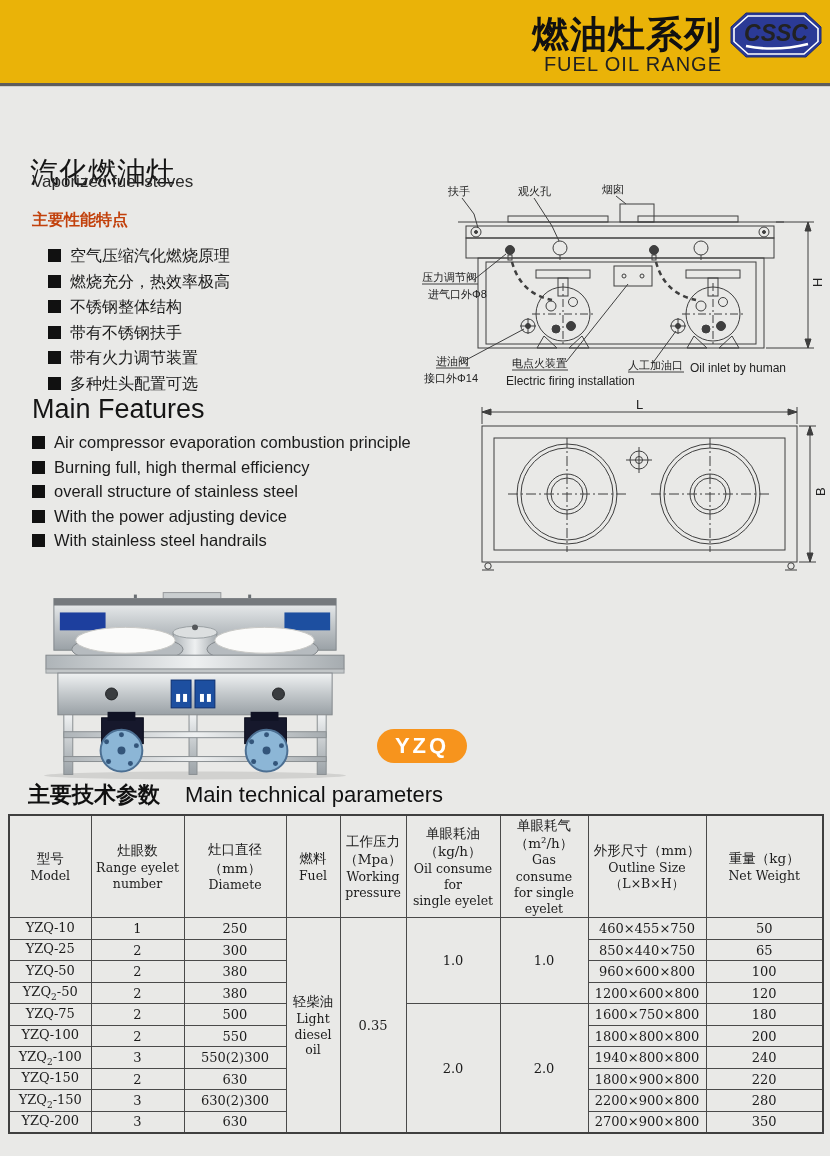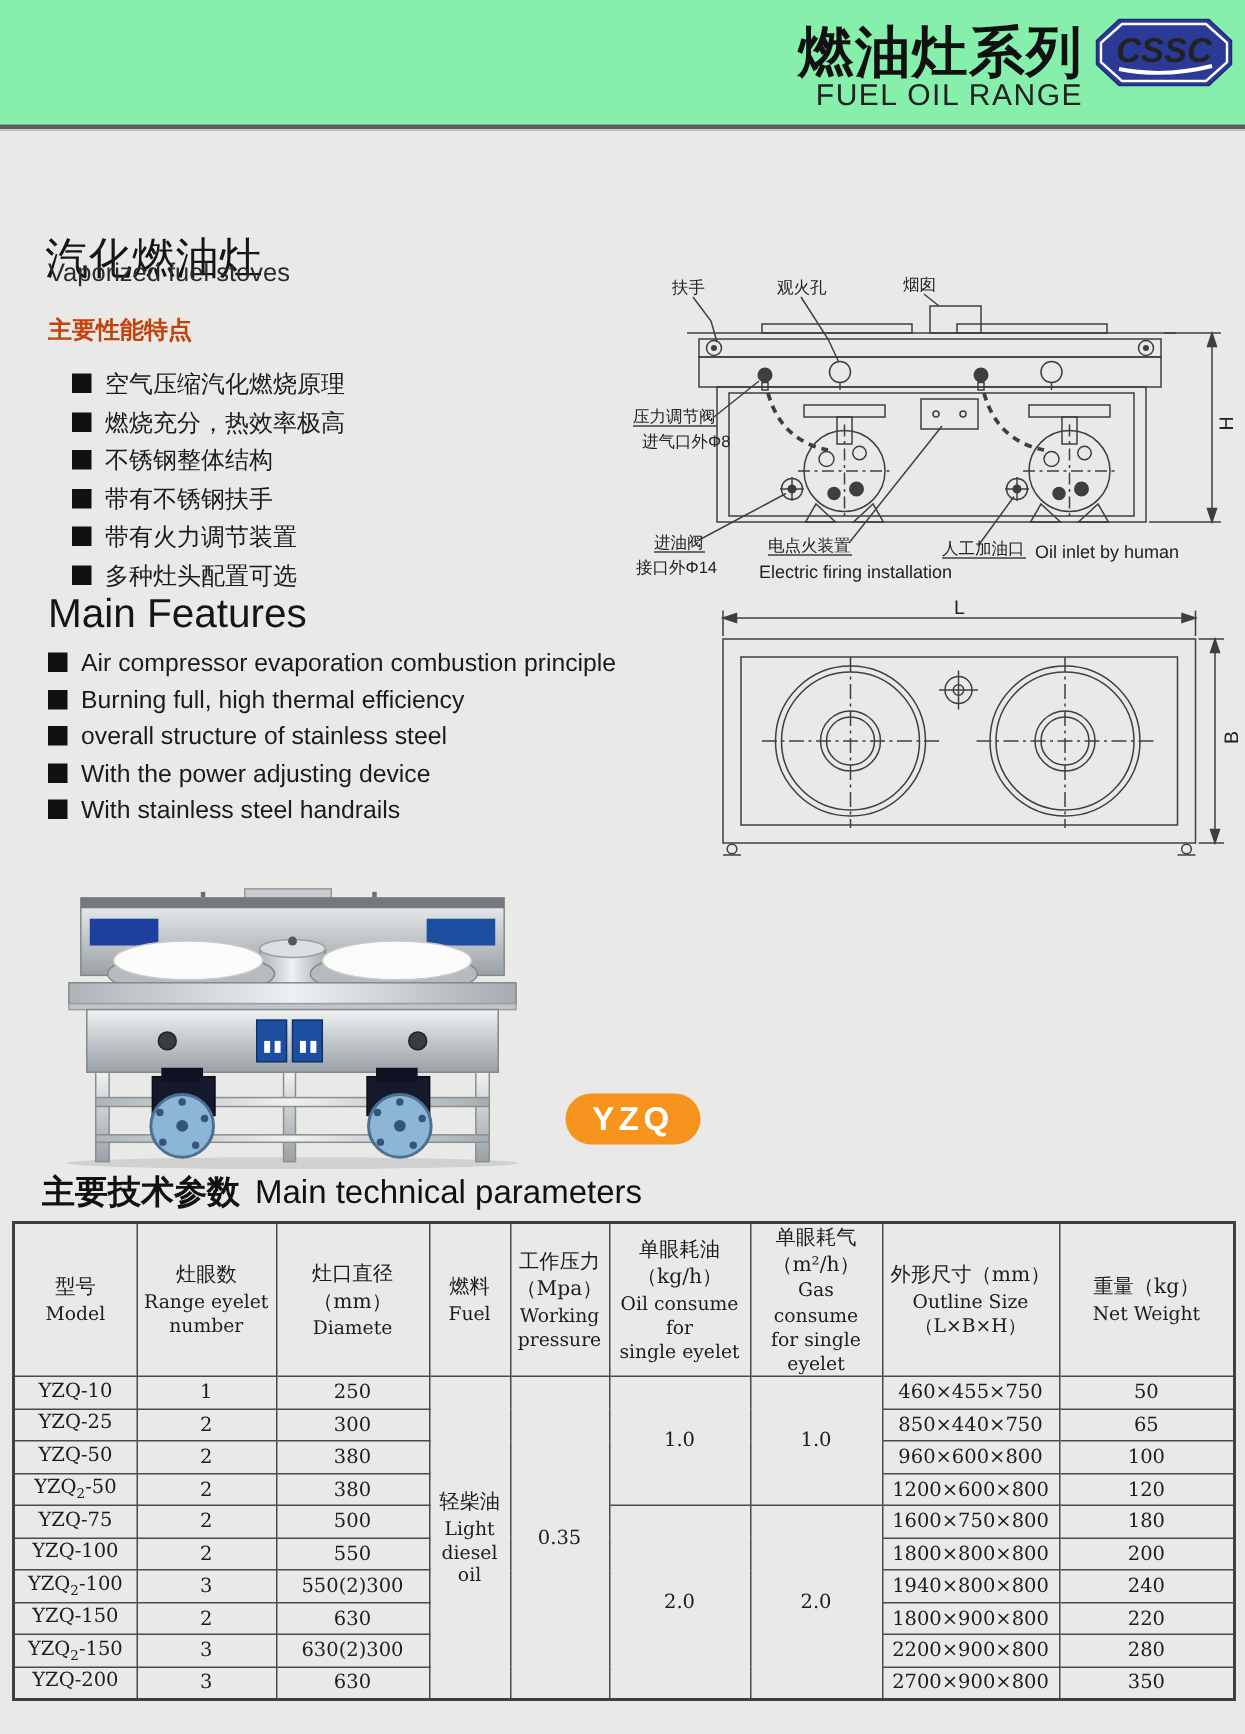--- a/index.html
+++ b/index.html
@@ -3,21 +3,21 @@
 <meta charset="utf-8">
 <style>
   * { margin:0; padding:0; box-sizing:border-box; }
   html,body { background:#d8d8d6; }
   .page {
     position:relative; width:830px; height:1156px; margin:0 auto;
     background:#e9e9e7; overflow:hidden;
     font-family:"Liberation Sans", sans-serif; color:#1c1c1c;
   }
   
-  .header-band { position:absolute; left:0; top:0; width:830px; height:83px; background:#86efac; }
+  .header-band { position:absolute; left:0; top:0; width:830px; height:83px; background:#eab308; }
   .hdr-title-cn { position:absolute; top:10px; right:108px; font-size:37px; font-weight:bold; letter-spacing:1px; color:#111; }
   .hdr-title-en { position:absolute; top:53px; right:108px; font-size:20px; letter-spacing:1px; color:#222; }
   .hdr-logo { position:absolute; top:12px; right:8px; width:92px; height:46px; }
   .header-rule { position:absolute; left:0; top:83px; width:830px; height:4px; background:#5d5d5d; border-bottom:1px solid #cfcfcd; }
 
   
   .intro-title { position:absolute; left:30px; top:124px; font-size:29px; font-weight:500; color:#151515;margin-top:29px; }
   .intro-sub   { position:absolute; left:32px; top:172px; font-size:17px; color:#2a2a2a; }
   .feat-cn-h   { position:absolute; left:32px; top:210px; font-size:16px; font-weight:700; color:#c2410c; }
   .feat-list   { position:absolute; list-style:none; }
@@ -36,21 +36,21 @@
   
   .photo { position:absolute; left:36px; top:592px; width:318px; height:188px; }
   .badge {
     position:absolute; left:377px; top:729px; width:90px; height:34px; border-radius:17px;
     background:#f7941d; color:#fff; font-size:22px; font-weight:bold; letter-spacing:3px;
     display:flex; align-items:center; justify-content:center;
   }
 
   
   .tbl-title { position:absolute; left:28px; top:780px; font-size:22px; color:#111; }
-  .tbl-title .cn { font-weight:600; margin-right:10px; }
+  .tbl-title .cn { font-weight:600; margin-right:25px; }
   .tbl-wrap { position:absolute; left:8px; top:814px; width:814px; }
   table.spec { border-collapse:collapse; width:814px; table-layout:fixed; border:2px solid #3f3f3f;
                font-family:"DejaVu Serif", serif; }
   table.spec td, table.spec th { border:1px solid #4a4a4a; text-align:center; vertical-align:middle;
                font-weight:normal; padding:0 2px; }
   tr.hdr { height:100px; }
   tr.r { height:21.5px;margin-top:40px; }
   .hl-cn { font-size:13.5px; line-height:1.35; }
   .hl-en { font-size:12.5px; line-height:1.3; font-family:"DejaVu Serif", serif; }
   td.c-model { text-align:left; padding-left:8px; font-size:13px; }

